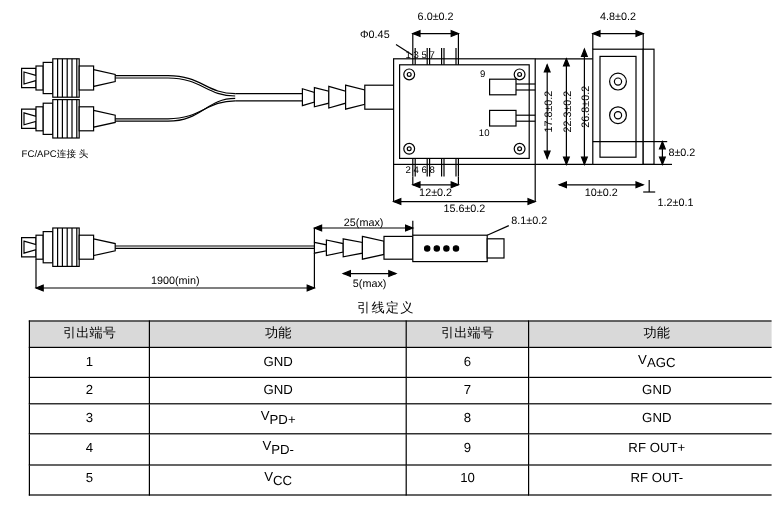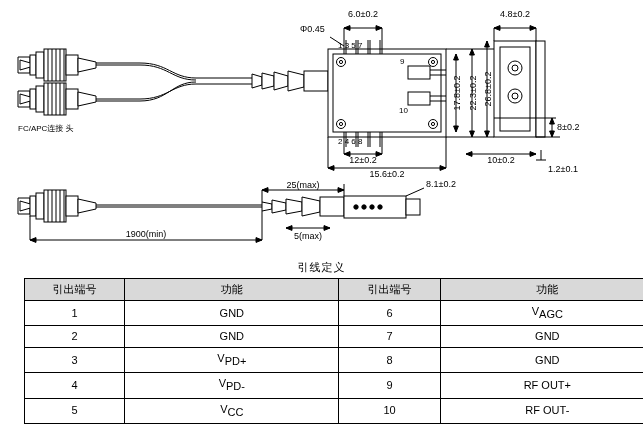--- a/index.html
+++ b/index.html
@@ -23,21 +23,21 @@
   .drawing {
     position: absolute;
     left: 0;
     top: 0;
     width: 643px;
     height: 260px;
   }
   .tbl-wrap {
     position: absolute;
     left: 6px;
-    top: 258px;
+    top: 247px;
     width: 631px;
   }
   .tbl-title {
     text-align: center;
     font-size: 11px;
     padding: 2px 0 3px 0;
     letter-spacing: 1px;
   }
   table.pinout {
     border-collapse: collapse;

